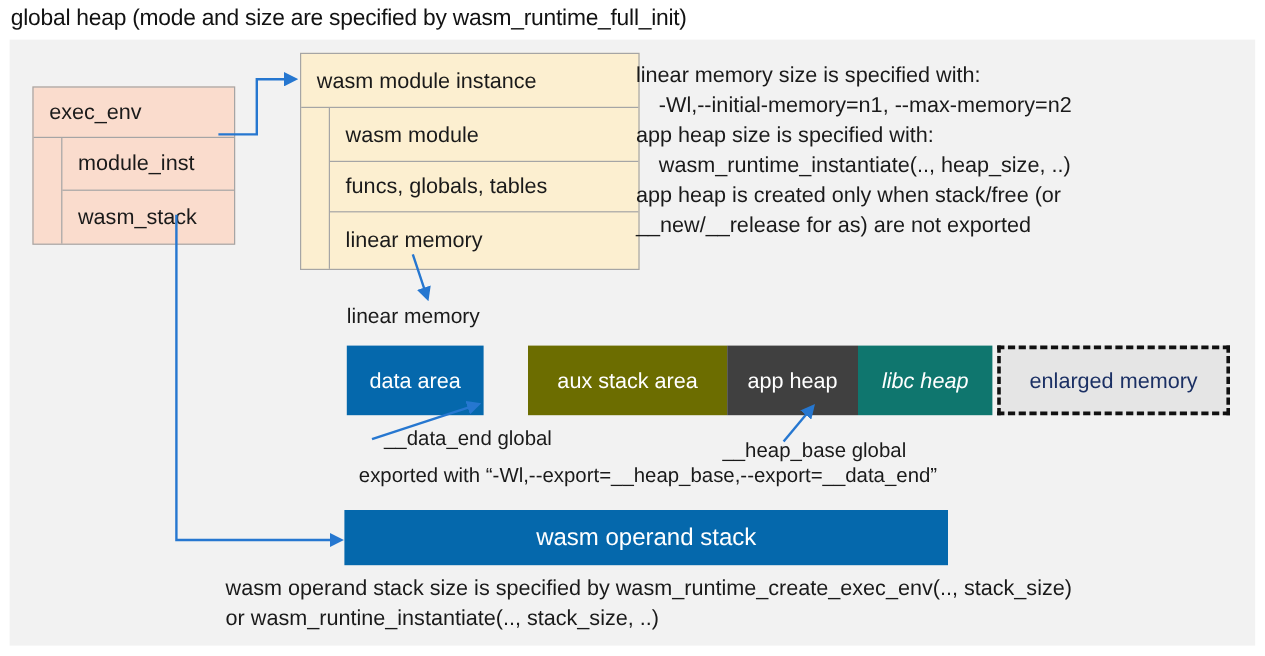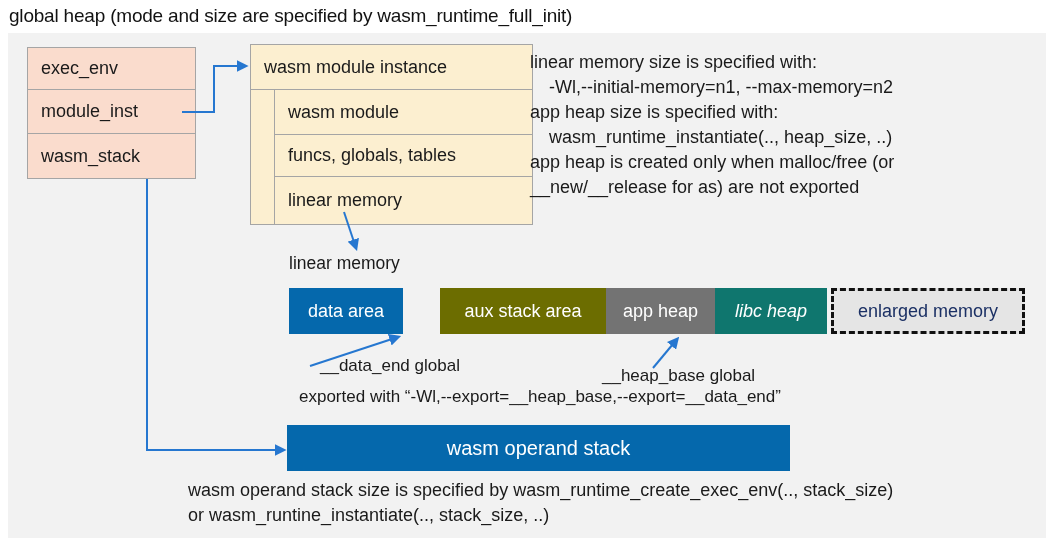--- a/index.html
+++ b/index.html
@@ -14,38 +14,38 @@
   }
   .panel{
     position:absolute;left:8px;top:33px;width:1038px;height:505px;
     background:#f2f2f2;
   }
   
   .box{
     position:absolute;border:1px solid #a5a5a5;box-sizing:border-box;
     font-size:18px;
   }
-  .box.salmon{background:#fadccd;}
+  .box.salmon{background:#fadccd;margin-top:25px;}
   .box.cream{background:#fcefd0;}
   .box-header{
     border-bottom:1px solid #a5a5a5;padding-left:13px;display:flex;align-items:center;
     box-sizing:border-box;
   }
   .box-body{display:flex;box-sizing:border-box;}
   .gutter{width:24px;border-right:1px solid #a5a5a5;box-sizing:border-box;flex:none;}
   .rows{flex:1;display:flex;flex-direction:column;}
   .row{padding-left:13px;display:flex;align-items:center;box-sizing:border-box;border-bottom:1px solid #a5a5a5;}
   .row:last-child{border-bottom:none;text-align:right;}
   
   .notes-right{position:absolute;left:530px;top:50px;width:512px;font-size:18px;line-height:25px;}
   .notes-right .indent{padding-left:19px;}
   
   .small-label{position:absolute;font-size:17px;white-space:nowrap;}
   
-  .membar{position:absolute;left:289px;top:288px;height:46px;display:flex;align-items:stretch;}
+  .membar{position:absolute;left:289px;top:288px;height:58px;display:flex;align-items:stretch;}
   .seg{display:flex;align-items:center;justify-content:center;font-size:18px;color:#ffffff;box-sizing:border-box;flex:none;}
   .seg.enlarged{border:3px dashed #111111;background:#ffffff;margin-left:4px;}
   
   .opstack{
     position:absolute;left:287px;top:425px;width:503px;height:46px;
     display:flex;align-items:center;justify-content:center;
     color:#ffffff;font-size:20px;
   }
   
   .notes-bottom{position:absolute;left:188px;top:478px;font-size:18px;line-height:25px;}
@@ -56,21 +56,21 @@
 <body>
 
 <div class="stage">
 
   <div class="title">global heap (mode and size are specified by wasm_runtime_full_init)</div>
 
   <div class="panel"></div>
 
   <div class="box salmon" style="left:27px;top:47px;width:169px;height:132px;">
     <div class="box-header" style="height:42px;">exec_env</div>
-    <div class="box-body" style="height:88px;flex-direction:column;">
+    <div class="box-body" style="height:88px;">
       <div class="gutter"></div>
       <div class="rows">
         <div class="row" style="height:44px;">module_inst</div>
         <div class="row" style="flex:1;">wasm_stack</div>
       </div>
     </div>
   </div>
 
   <div class="box cream" style="left:250px;top:44px;width:283px;height:181px;">
     <div class="box-header" style="height:45px;">wasm module instance</div>
@@ -82,30 +82,30 @@
         <div class="row" style="flex:1;">linear memory</div>
       </div>
     </div>
   </div>
 
   <div class="notes-right">
     <div>linear memory size is specified with:</div>
     <div class="indent">-Wl,--initial-memory=n1, --max-memory=n2</div>
     <div>app heap size is specified with:</div>
     <div class="indent">wasm_runtime_instantiate(.., heap_size, ..)</div>
-    <div>app heap is created only when malloc/free (or</div>
+    <div>app heap is created only when stack/free (or</div>
     <div>__new/__release for as) are not exported</div>
   </div>
 
   <div class="small-label" style="left:289px;top:253px;font-size:17.5px;">linear memory</div>
 
   <div class="membar">
     <div class="seg" style="width: 114px; background-color: rgb(5, 104, 172); color: rgb(255, 255, 255);">data area</div>
     <div class="seg" style="width: 166px; background-color: rgb(108, 109, 0); color: rgb(255, 255, 255); margin-left: 37px;">aux stack area</div>
-    <div class="seg" style="width: 109px; background-color: #737373; color: rgb(255, 255, 255);">app heap</div>
+    <div class="seg" style="width: 109px; background-color: #404040; color: rgb(255, 255, 255);">app heap</div>
     <div class="seg" style="width: 112px; background-color: #0f766e; color: rgb(255, 255, 255); font-style: italic;">libc heap</div>
     <div class="seg enlarged" style="width: 194px; background-color: #e5e5e5; color: rgb(27, 48, 100);">enlarged memory</div>
   </div>
 
   <div class="small-label" style="left:320px;top:356px;">__data_end global</div>
   <div class="small-label" style="left:602px;top:366px;">__heap_base global</div>
   <div class="small-label" style="left:299px;top:387px;">exported with “-Wl,--export=__heap_base,--export=__data_end”</div>
 
   <div class="opstack" style="background-color: rgb(5, 104, 172);">wasm operand stack</div>
 

